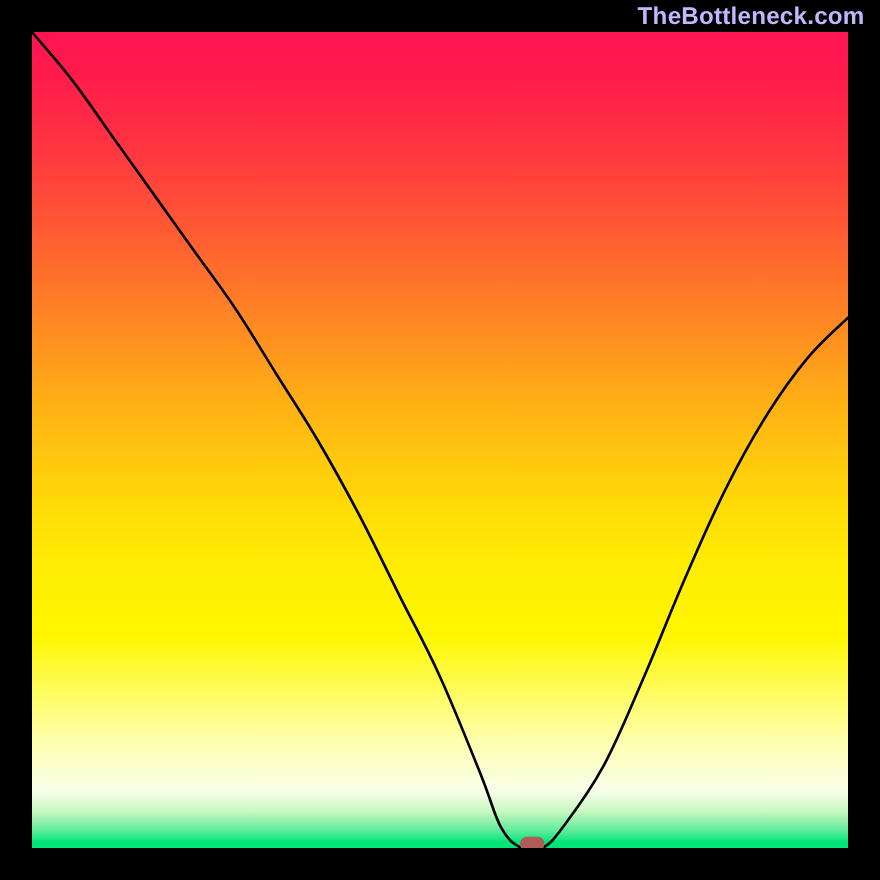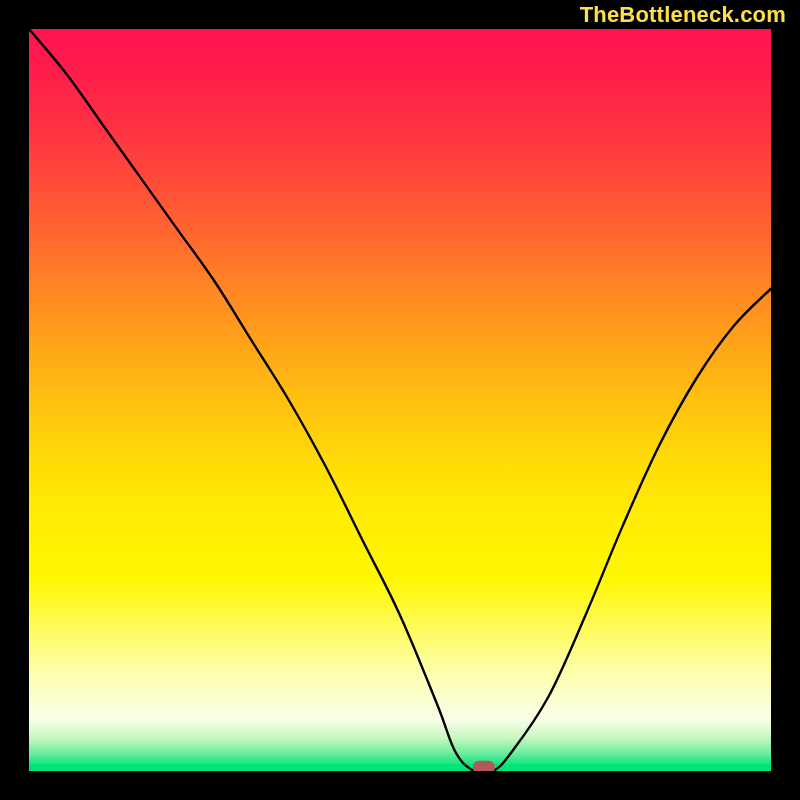--- a/index.html
+++ b/index.html
@@ -16,21 +16,21 @@
     width: 800px;
     height: 800px;
     background: #000;
   }
   .watermark {
     position: absolute;
     top: 2px;
     right: 14px;
     font-size: 22px;
     font-weight: 600;
-    color: #fde047;
+    color: #c4b5fd;
     letter-spacing: 0.2px;
     z-index: 10;
   }
   .plot-wrap {
     position: absolute;
     left: 29px;
     top: 29px;
     width: 742px;
     height: 742px;
     background: #000;

